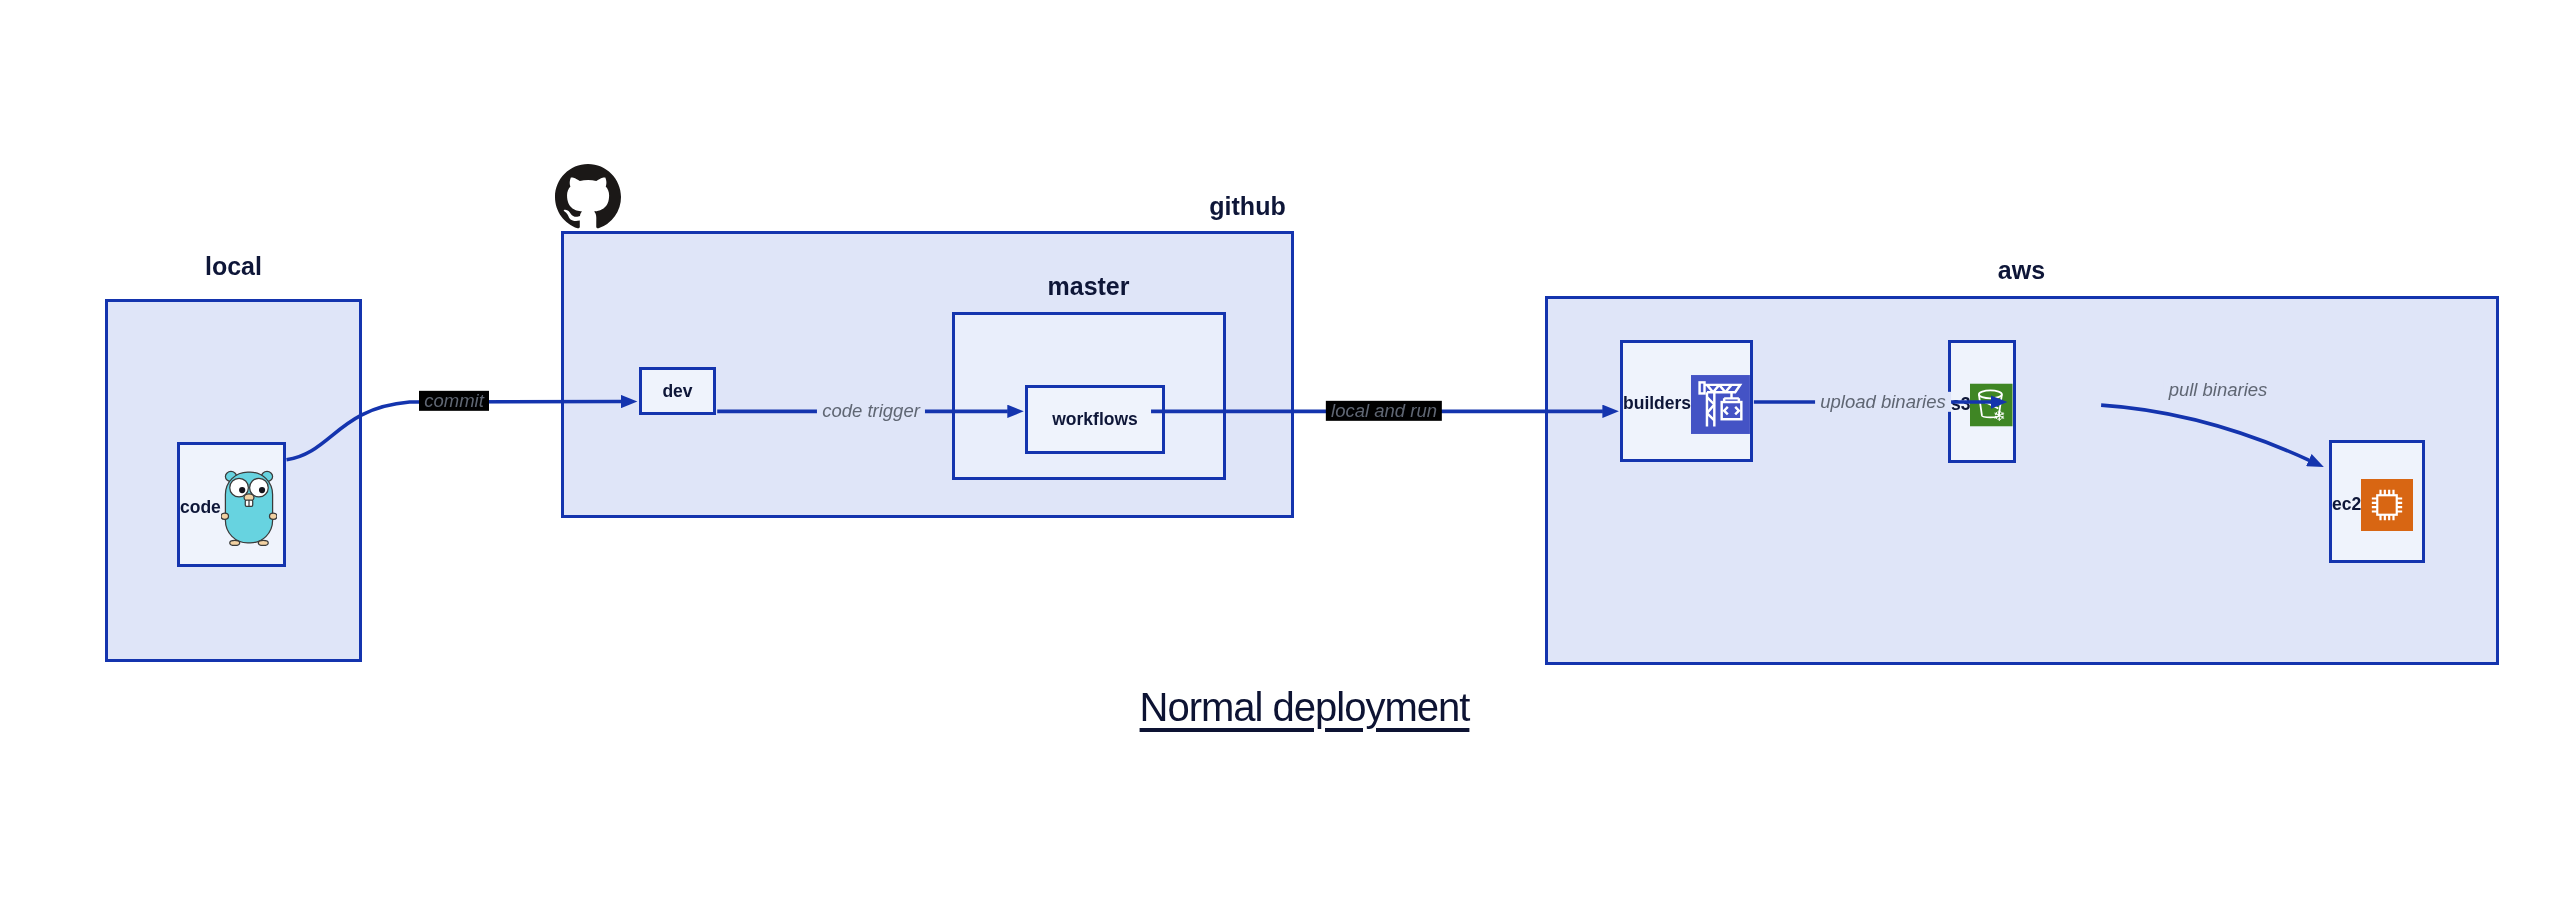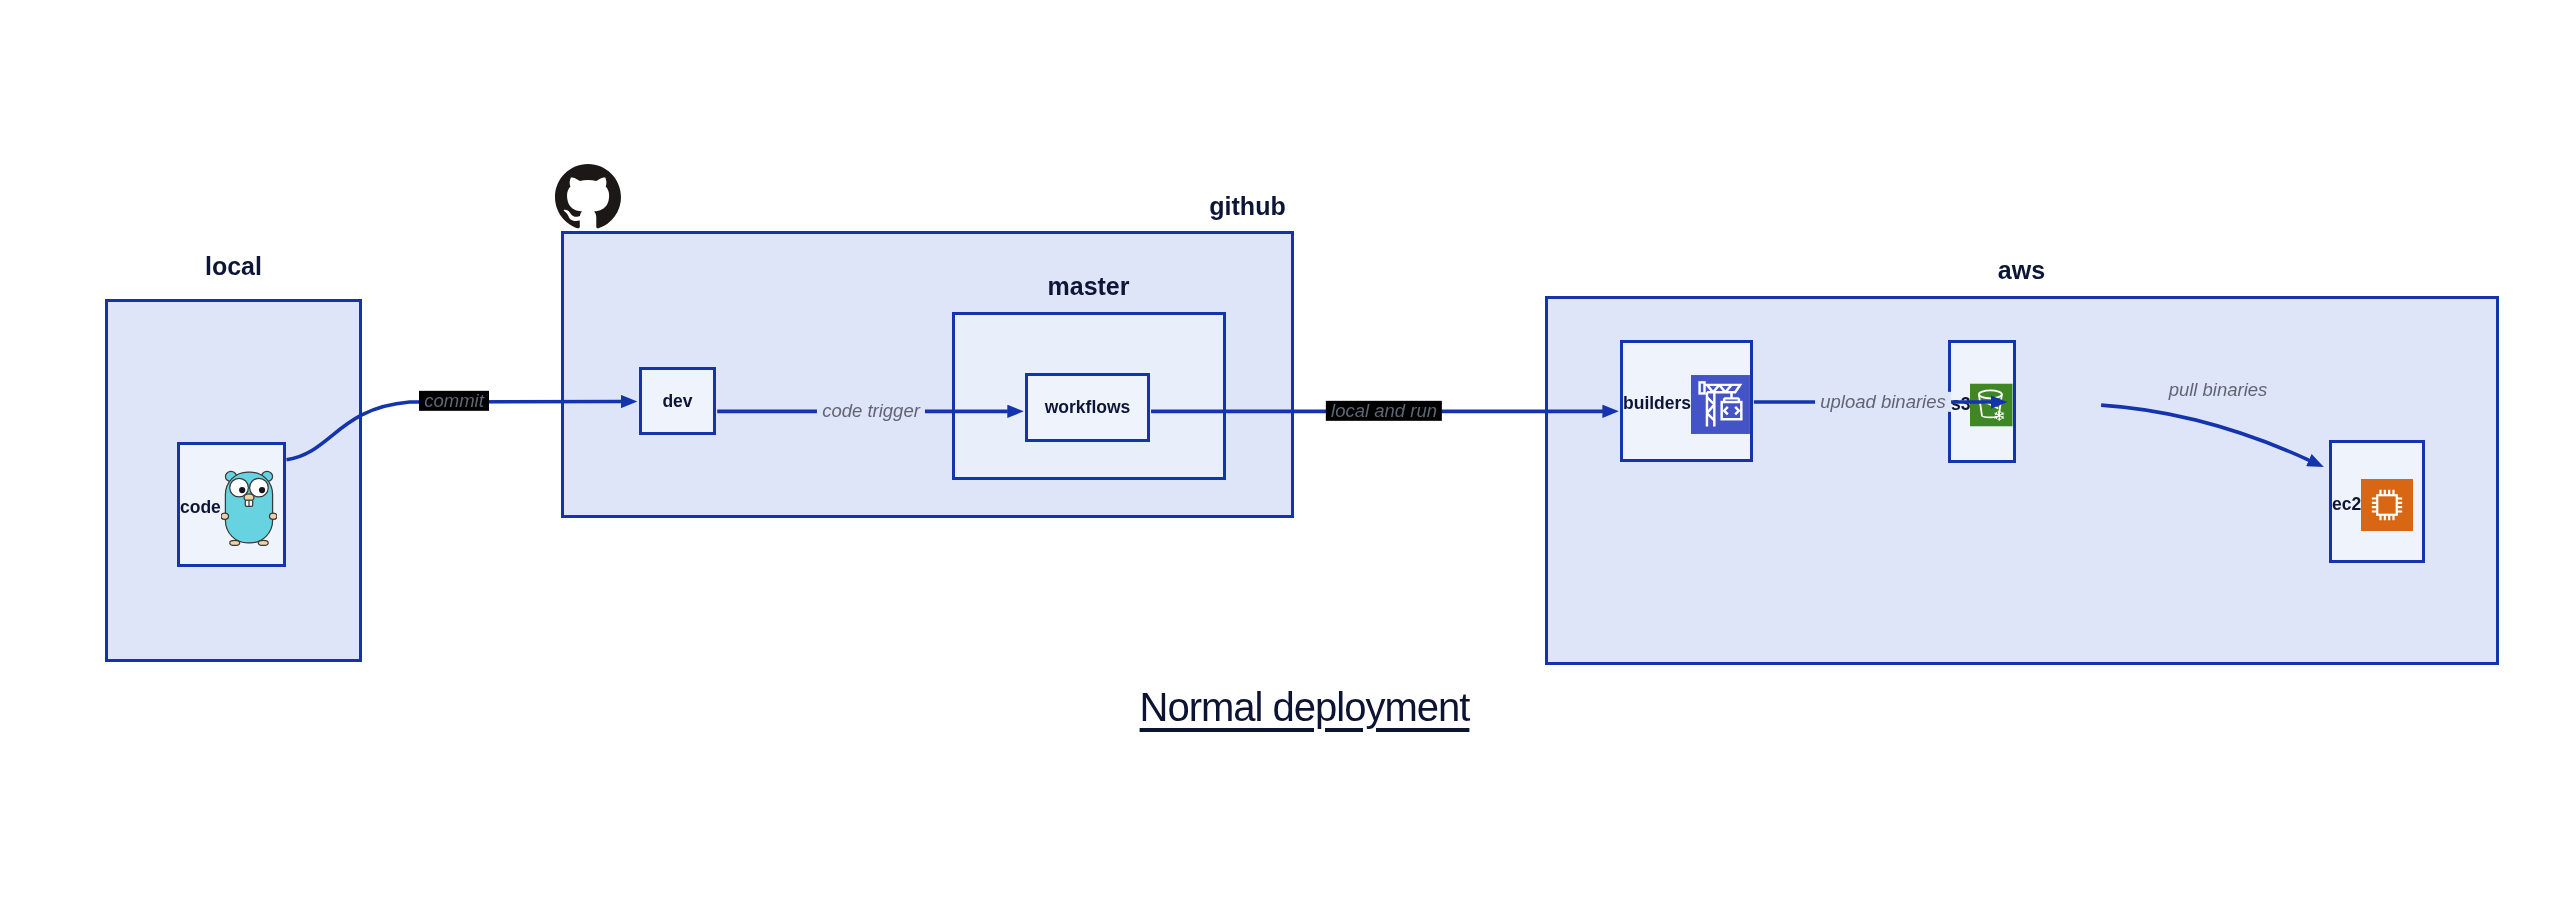--- a/index.html
+++ b/index.html
@@ -65,25 +65,25 @@
         <circle cx="61" cy="30" r="15" fill="#ffffff"></circle>
         <circle cx="34" cy="34" r="5" fill="#15151c" stroke="none"></circle>
         <circle cx="66" cy="34" r="5" fill="#15151c" stroke="none"></circle>
         <ellipse cx="45" cy="46" rx="8" ry="6" fill="#f2d1a2"></ellipse>
         <rect x="39" y="50" width="12" height="10" rx="2" fill="#ffffff"></rect>
         <line x1="45" y1="50" x2="45" y2="60"></line>
       </g>
     </svg>
   </div>
 
-  <div class="node center" style="left:639px;top:367px;width:77px;height:68px;">
+  <div class="node center" style="left:639px;top:367px;width:77px;height:48px;">
     <div class="node-label">dev</div>
   </div>
 
-  <div class="node center" style="left:1025px;top:373px;width:125px;height:69px;">
+  <div class="node center" style="left:1025px;top:385px;width:140px;height:69px;">
     <div class="node-label">workflows</div>
   </div>
 
   <div class="node" style="left:1620px;top:340px;width:133px;height:122px;">
     <div class="node-label">builders</div>
     <svg class="icon-tile" width="61" height="61" viewBox="0 0 48 48">
       <rect width="48" height="48" fill="#4453c5"></rect>
       <g stroke="#ffffff" stroke-width="2" fill="none">
         <rect x="7" y="6" width="4" height="9"></rect>
         <path d="M11 8 H40 L36 14 H13"></path>

